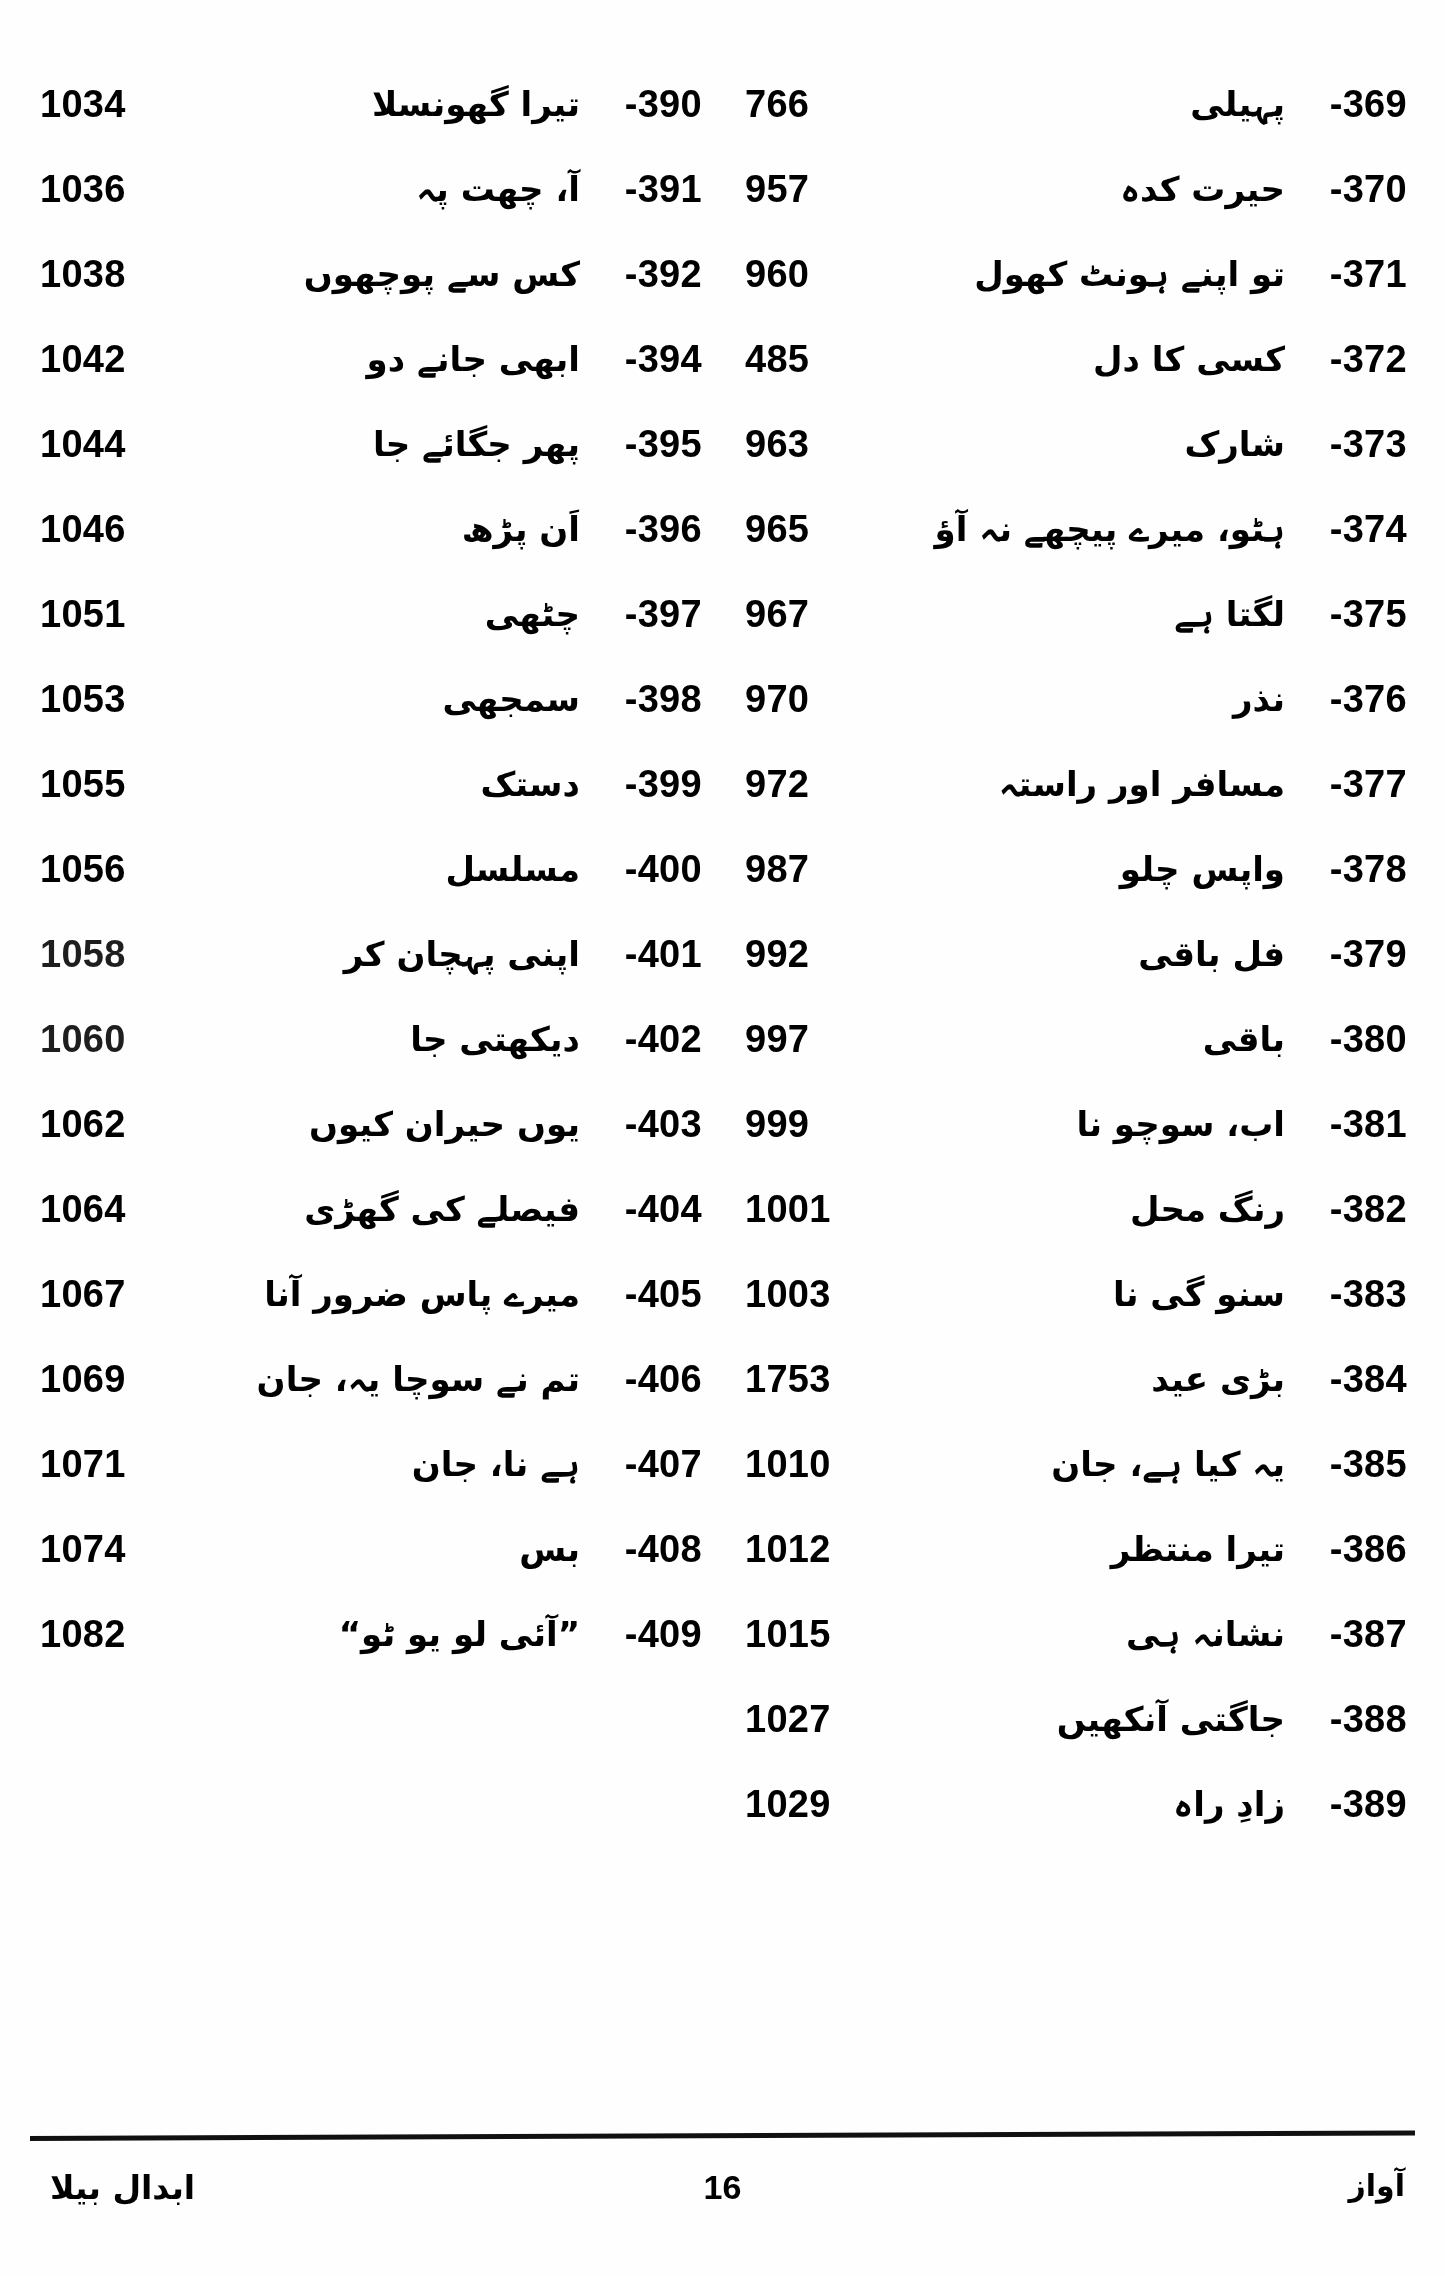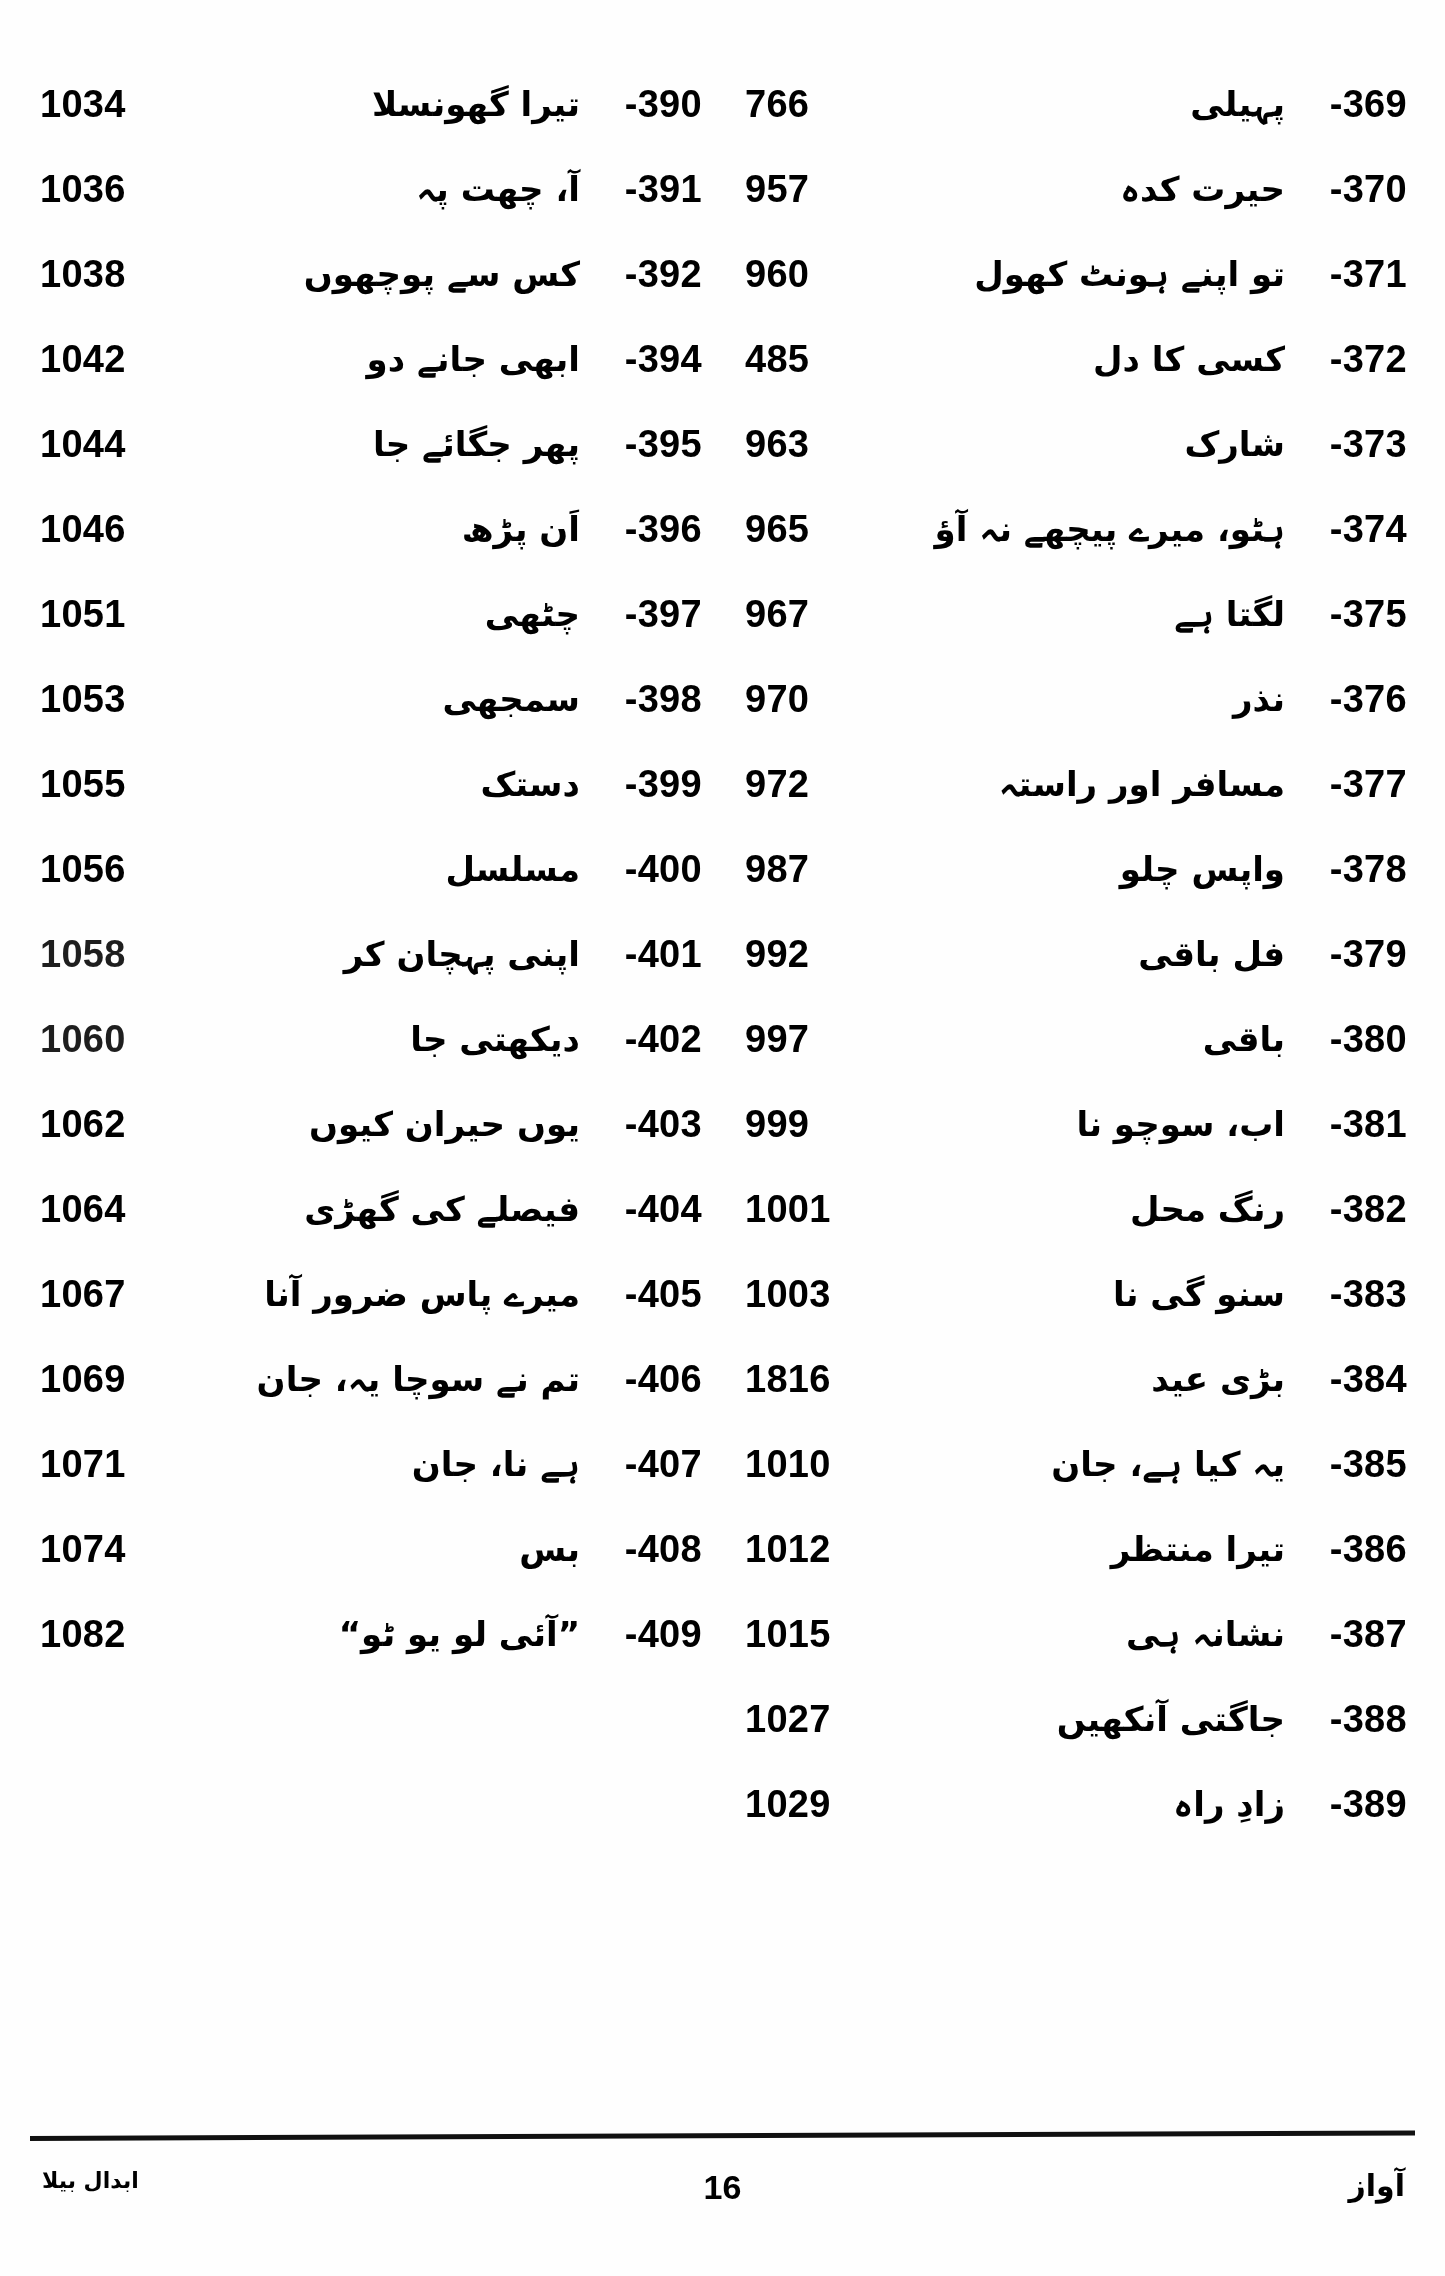--- a/index.html
+++ b/index.html
@@ -110,24 +110,24 @@
     top: 2168px;
     height: 80px;
   }
   .footer-left,
   .footer-center,
   .footer-right {
     position: absolute;
     top: 0;
   }
   .footer-left {
-    left: 12px;
+    left: 20px;
     direction: rtl;
     font-family: "DejaVu Sans", sans-serif;
-    font-size: 22px;
+    font-size: 33px;
     font-weight: 600;
   }
   .footer-center {
     left: 50%;
     transform: translateX(-50%);
     font-size: 34px;
     font-weight: 700;
     font-family: "Liberation Sans", sans-serif;
     text-align: right;
   }
@@ -223,21 +223,21 @@
               <td class="cell-page">1001</td>
               <td class="cell-title">رنگ محل</td>
               <td class="cell-num">-382</td>
             </tr>
             <tr>
               <td class="cell-page">1003</td>
               <td class="cell-title">سنو گی نا</td>
               <td class="cell-num">-383</td>
             </tr>
             <tr>
-              <td class="cell-page">1816</td>
+              <td class="cell-page">1753</td>
               <td class="cell-title">بڑی عید</td>
               <td class="cell-num">-384</td>
             </tr>
             <tr>
               <td class="cell-page">1010</td>
               <td class="cell-title">یہ کیا ہے، جان</td>
               <td class="cell-num">-385</td>
             </tr>
             <tr>
               <td class="cell-page">1012</td>

